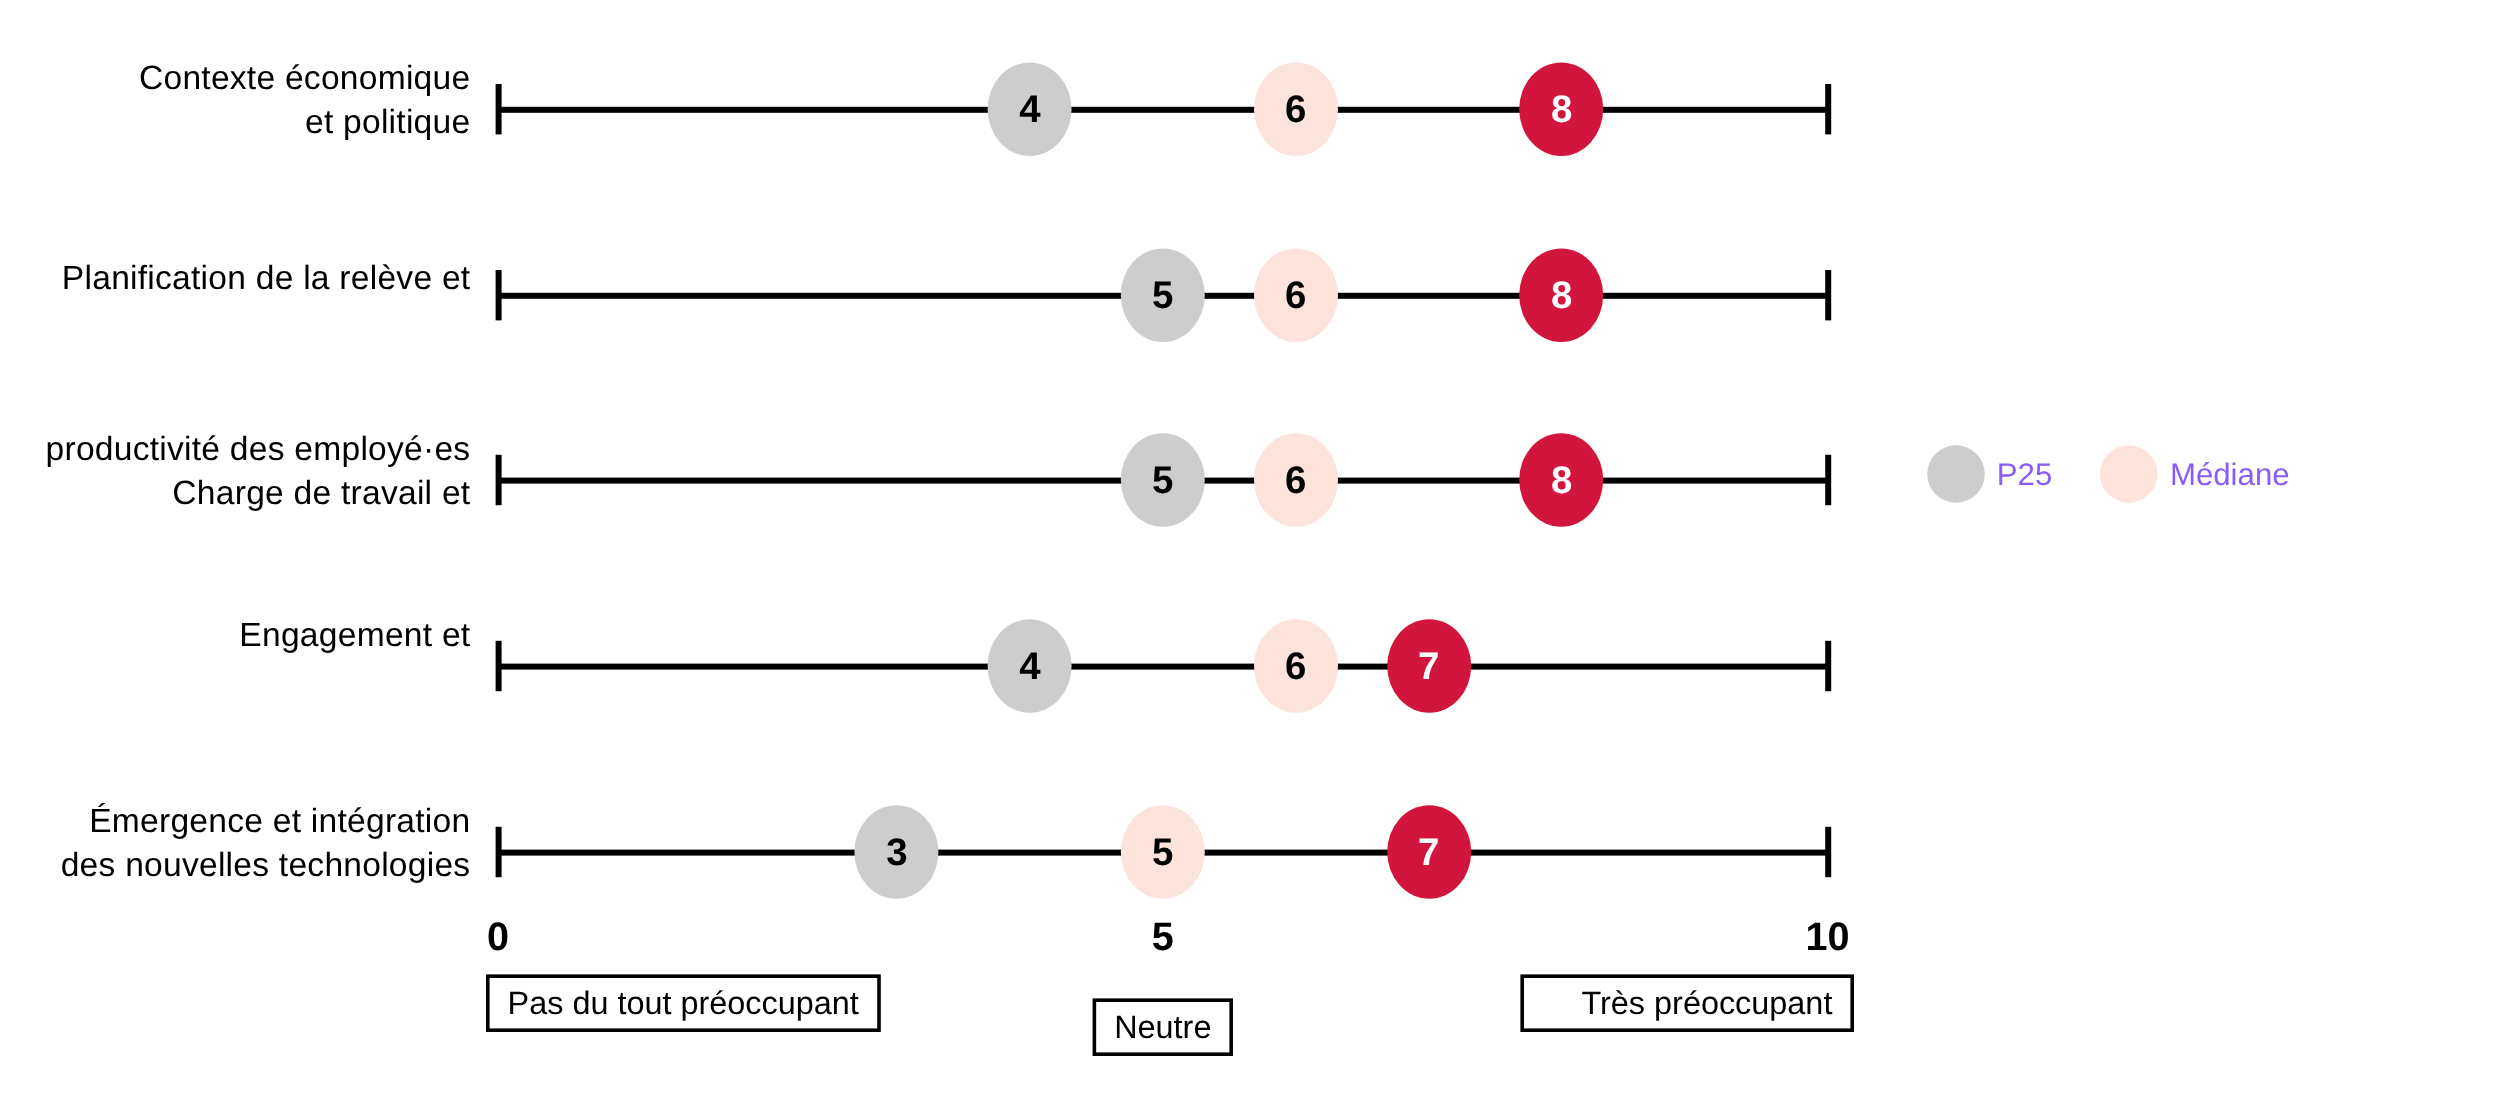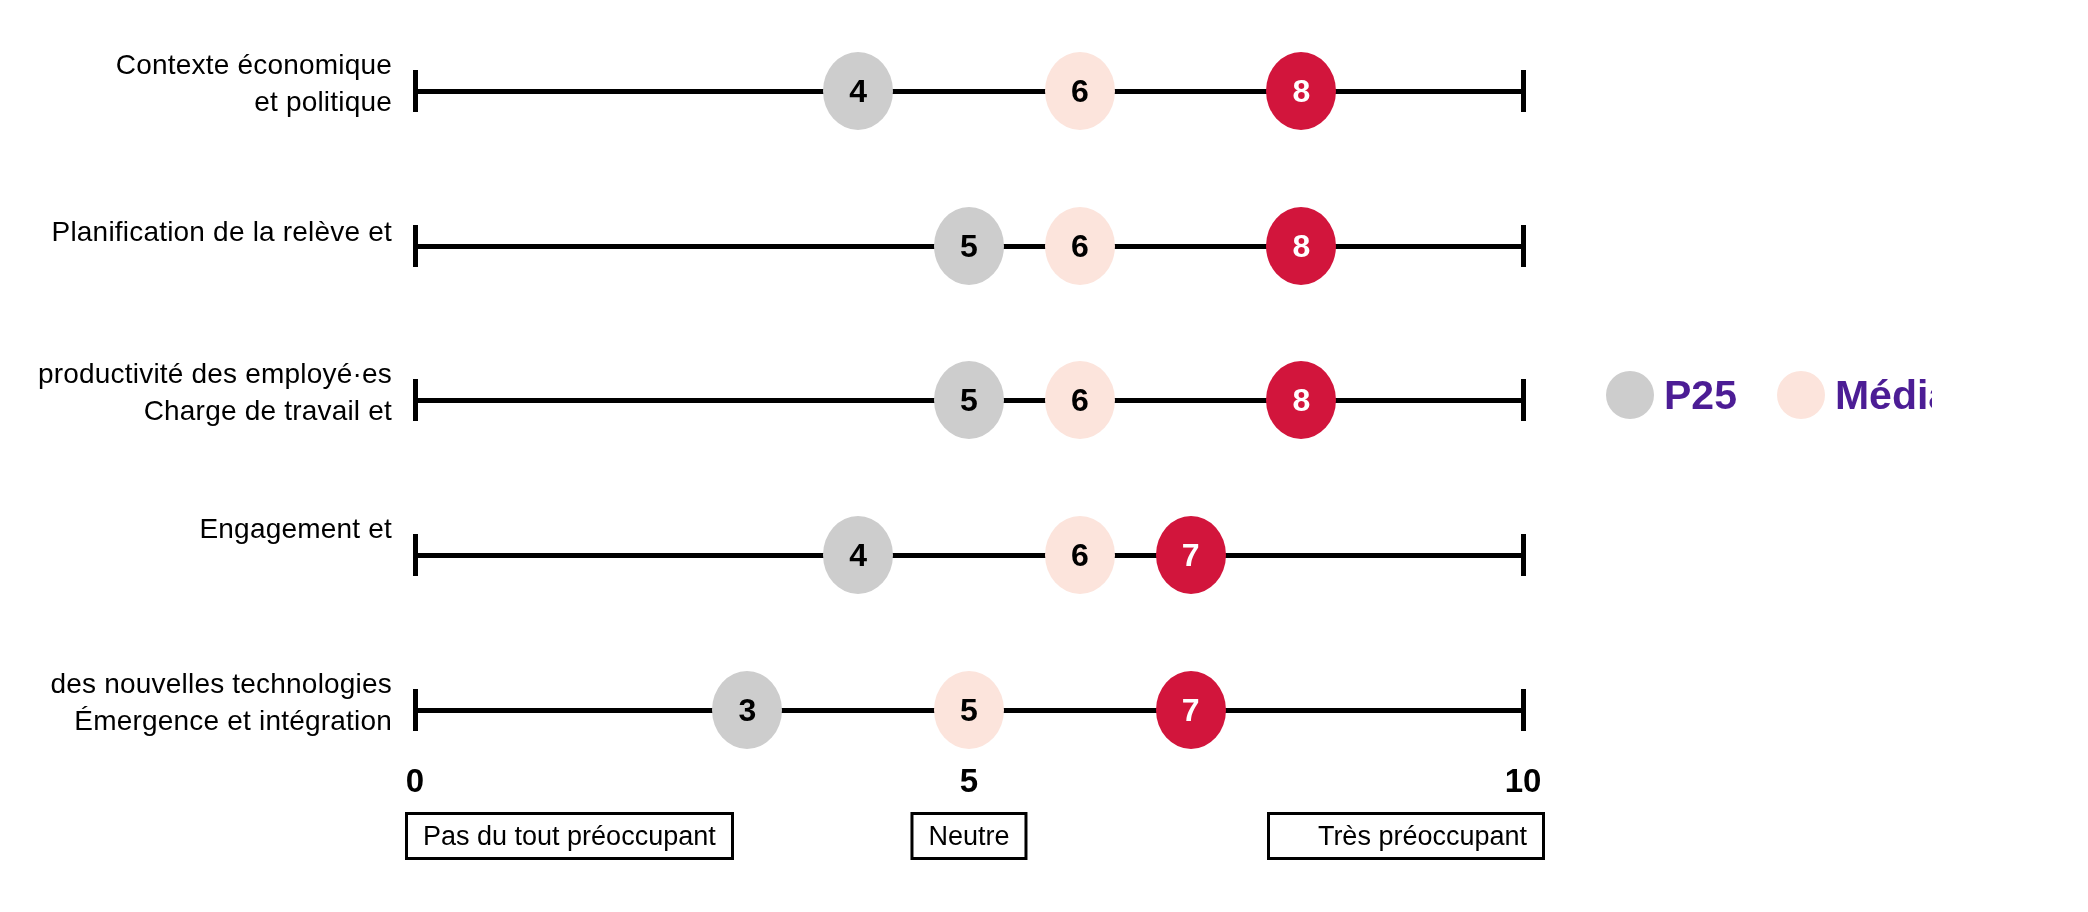--- a/index.html
+++ b/index.html
@@ -89,44 +89,43 @@
     border: 3px solid #000000;
     background: #FFFFFF;
     display: flex;
     align-items: center;
     padding: 0 15px;
     font-size: 27px;
     color: #000000;
     white-space: nowrap;
   }
   .scale-box.pos-left   { left: -10px; }
-  .scale-box.pos-center { left: 50%; transform: translateX(-50%); }
+  .scale-box.pos-center { left: 50%; transform: translateX(-50%); margin-top: 20px; }
   .scale-box.pos-right  { right: -22px; padding-left: 48px; }
   .legend {
     position: absolute;
     left: 1606px;
     top: 371px;
     display: flex;
     align-items: center;
     gap: 40px;
   }
   .legend-item {
     display: flex;
     align-items: center;
     gap: 10px;
   }
   .legend-swatch {
     width: 48px;
     height: 48px;
     border-radius: 50%;
   }
   .legend-label {
-    font-size: 41px;
-    color: #4c1d95;
-    font-weight: bold;
+    font-size: 26px;
+    color: #8b5cf6;
   }
 </style>
 </head>
 <body>
 
 <div id="canvas">
   <div id="rows">
       <div class="row-label" style="top: 46px;">
         <div>Contexte économique</div>
         <div>et politique</div>
@@ -167,22 +166,22 @@
       </div>
       <div class="track" style="top: 555px;">
         <div class="axis-line"></div>
         <div class="end-tick left"></div>
         <div class="end-tick right"></div>
         <div class="dot" style="left: 40%; background: rgb(205, 205, 205); color: rgb(0, 0, 0);">4</div>
         <div class="dot" style="left: 60%; background: rgb(252, 228, 220); color: rgb(0, 0, 0);">6</div>
         <div class="dot" style="left: 70%; background: rgb(210, 21, 60); color: rgb(255, 255, 255);">7</div>
       </div>
       <div class="row-label" style="top: 665px;">
+        <div>Émergence et intégration</div>
         <div>des nouvelles technologies</div>
-        <div>Émergence et intégration</div>
       </div>
       <div class="track" style="top: 710px;">
         <div class="axis-line"></div>
         <div class="end-tick left"></div>
         <div class="end-tick right"></div>
         <div class="dot" style="left: 30%; background: rgb(205, 205, 205); color: rgb(0, 0, 0);">3</div>
         <div class="dot" style="left: 50%; background: rgb(252, 228, 220); color: rgb(0, 0, 0);">5</div>
         <div class="dot" style="left: 70%; background: rgb(210, 21, 60); color: rgb(255, 255, 255);">7</div>
       </div>
     </div>

